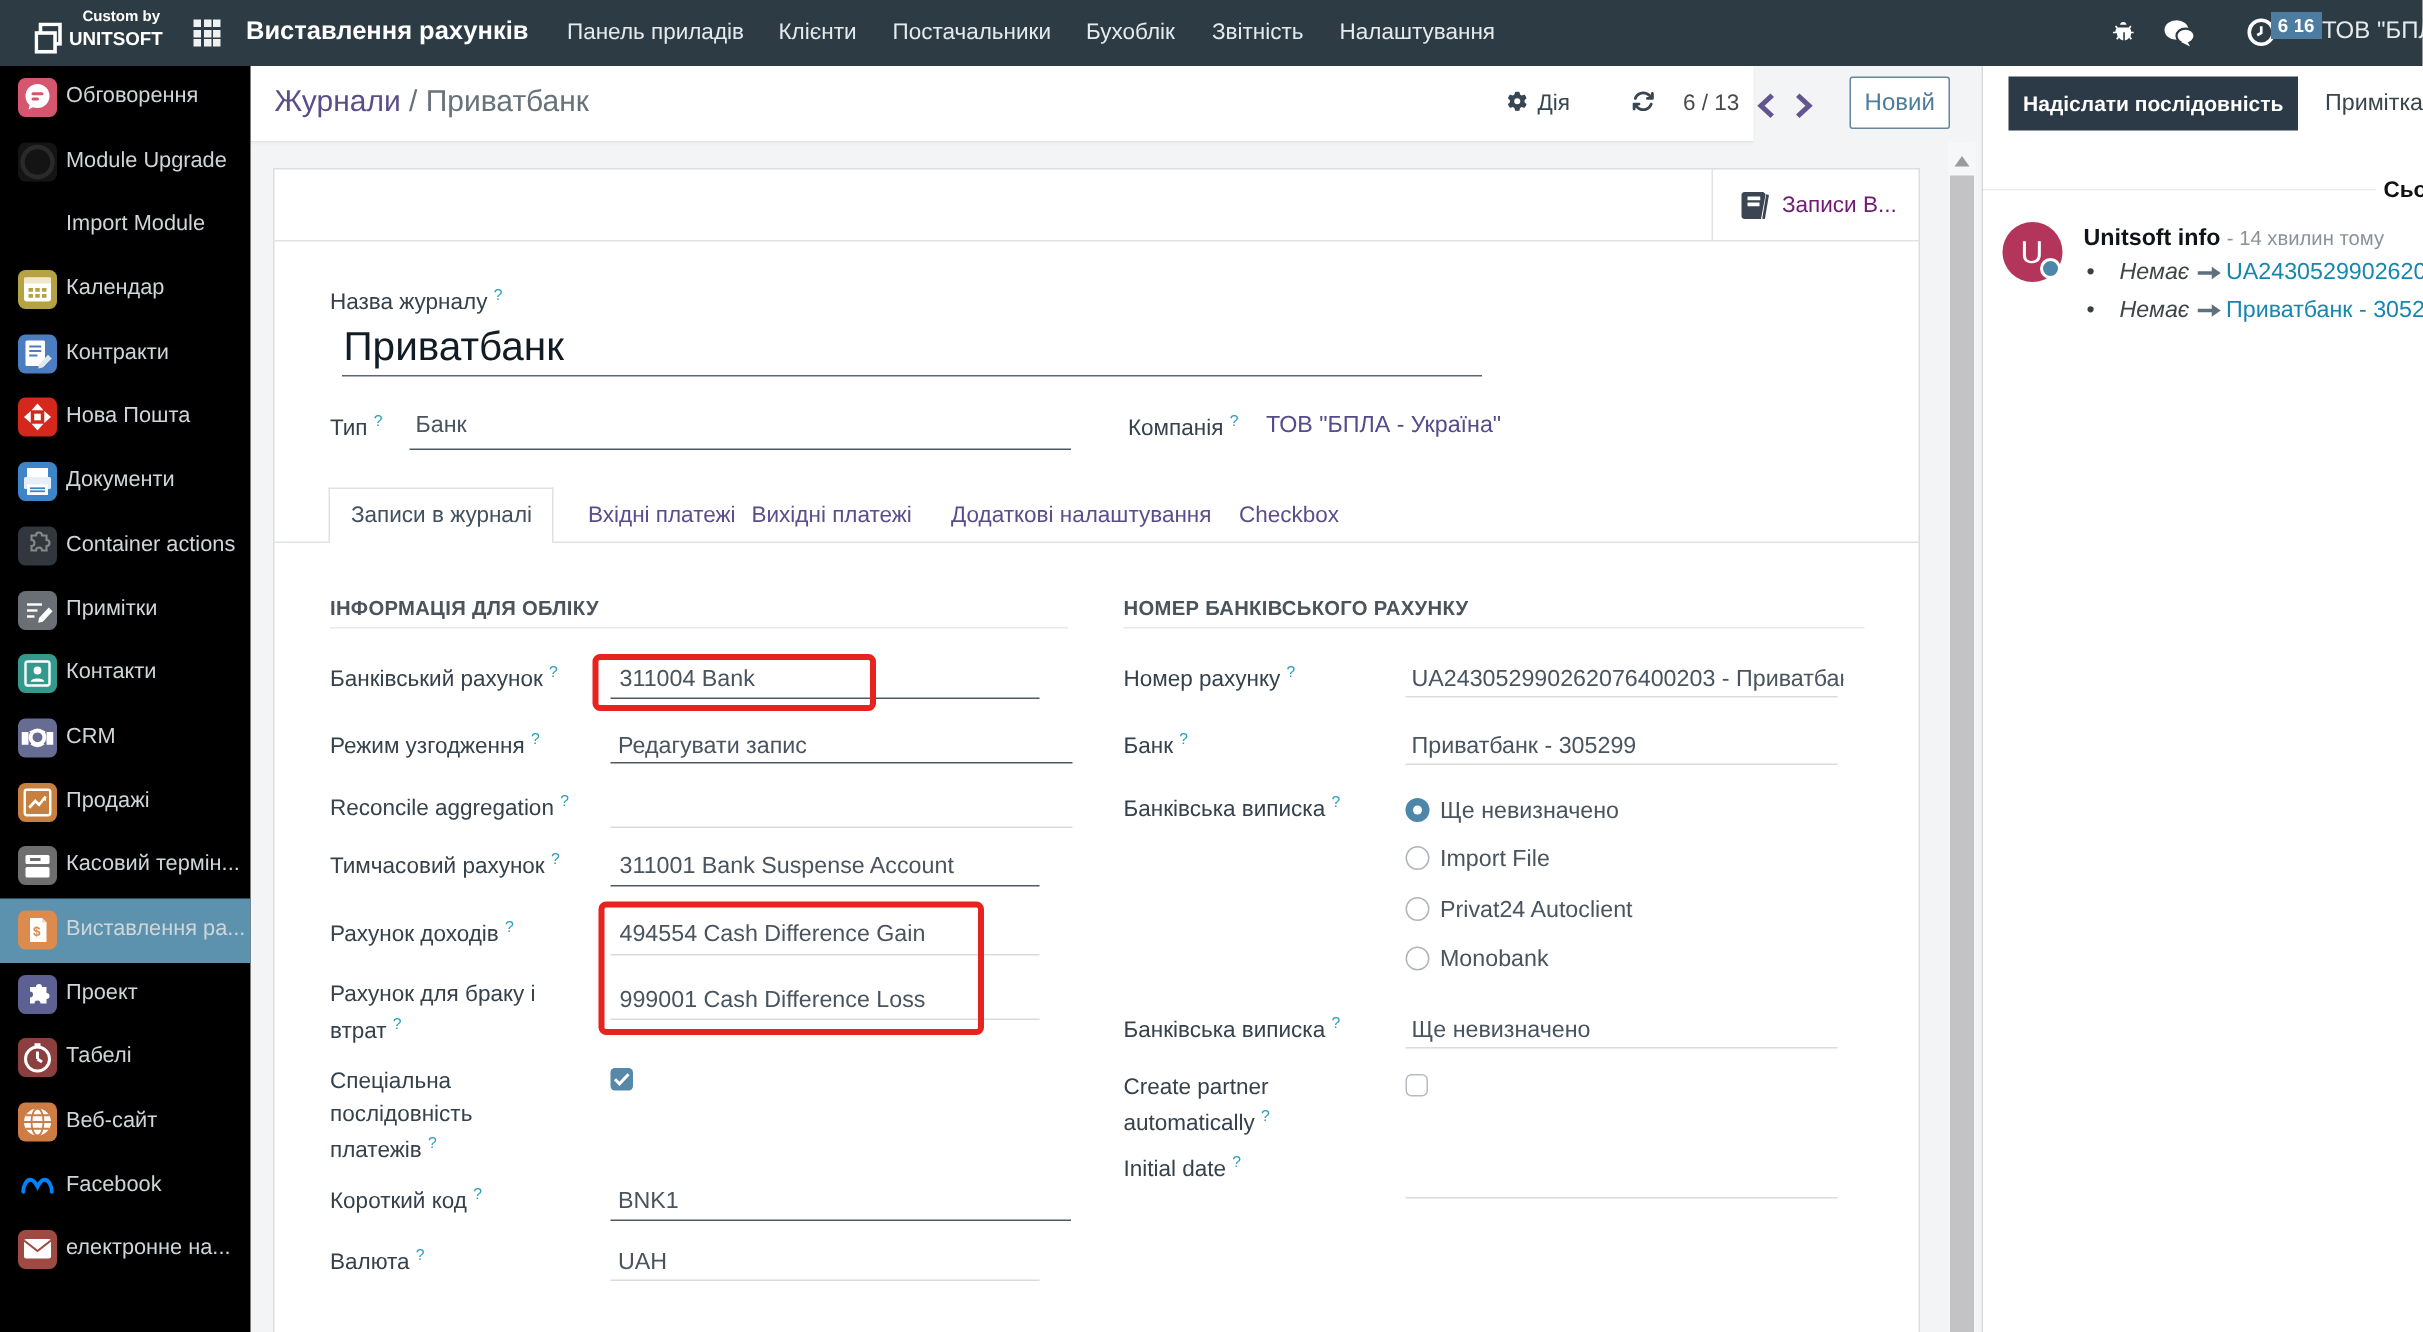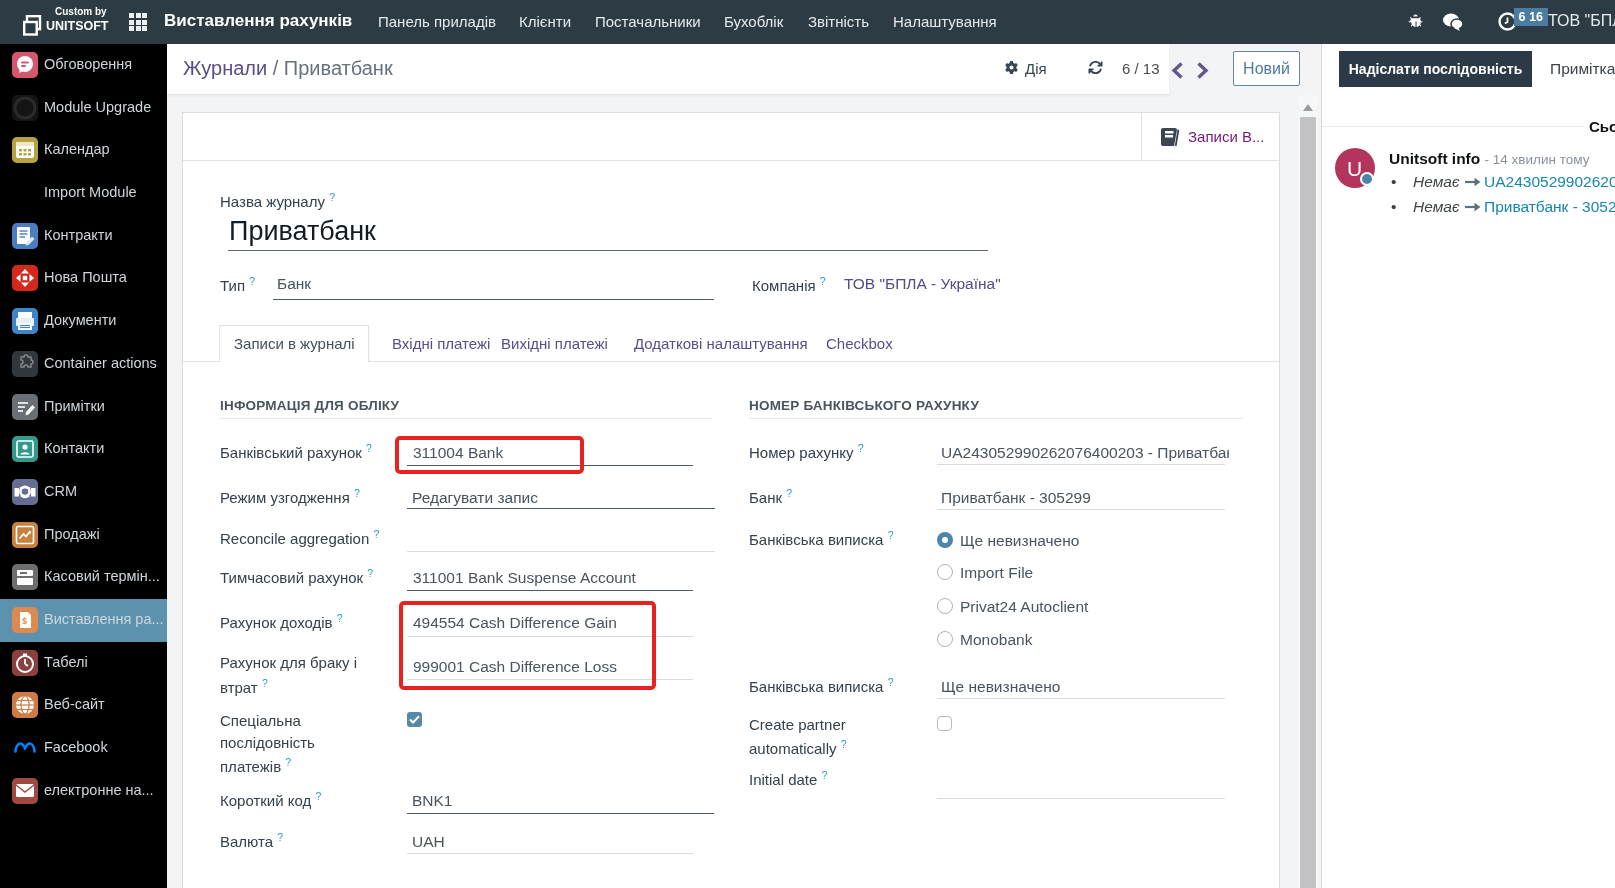--- a/index.html
+++ b/index.html
@@ -155,40 +155,40 @@
     </div>
     <div class="sitem">
       <div class="ic" style="background:#141414">
         <svg width="26" height="26">
           <circle cx="13" cy="13" r="10" fill="none" stroke="#2a2a2a" stroke-width="3"></circle>
         </svg>
       </div>
       <div class="lb">Module Upgrade</div>
     </div>
     <div class="sitem">
+      <div class="lb">Import Module</div>
+    </div>
+    <div class="sitem">
       <div class="ic" style="background:#b5a343">
         <svg width="26" height="26">
           <rect x="4" y="5" width="18" height="16" rx="2" fill="#fff"></rect>
           <rect x="4" y="5" width="18" height="4" fill="#efe7c8"></rect>
           <g fill="#b5a343">
             <rect x="7" y="12" width="3" height="2.5"></rect>
             <rect x="11.5" y="12" width="3" height="2.5"></rect>
             <rect x="16" y="12" width="3" height="2.5"></rect>
             <rect x="7" y="16" width="3" height="2.5"></rect>
             <rect x="11.5" y="16" width="3" height="2.5"></rect>
             <rect x="16" y="16" width="3" height="2.5"></rect>
           </g>
         </svg>
       </div>
       <div class="lb">Календар</div>
     </div>
     <div class="sitem">
-      <div class="lb">Import Module</div>
-    </div>
-    <div class="sitem">
       <div class="ic" style="background:#4a7ec0">
         <svg width="26" height="26">
           <rect x="5" y="4" width="13" height="17" rx="1" fill="#fff"></rect>
           <g stroke="#4a7ec0" stroke-width="1.4">
             <line x1="7.5" y1="8" x2="15.5" y2="8"></line>
             <line x1="7.5" y1="11" x2="15.5" y2="11"></line>
             <line x1="7.5" y1="14" x2="13" y2="14"></line>
           </g>
           <path d="M14 20 L20 13.5 L22.5 16 L16.5 22 L13.5 22.6 Z" fill="#dfe8f4"></path>
         </svg>
@@ -288,20 +288,28 @@
     </div>
     <div class="sitem sel">
       <div class="ic" style="background:#dd8a4e">
         <svg width="26" height="26">
           <path d="M8 5 h8 l3 3 v13 h-11 Z" fill="#fff"></path>
           <path d="M16 5 l3 3 h-3 Z" fill="#f0d9c4"></path>
           <text x="10" y="17" font-size="9" fill="#dd8a4e" font-weight="bold">$</text>
         </svg>
       </div>
       <div class="lb">Виставлення ра...</div>
+    </div>
+    <div class="sitem">
+      <div class="ic" style="background:#5d6092">
+        <svg width="26" height="26">
+          <path d="M8 8 h4 a2 2 0 1 1 4 0 h3 v4 a2 2 0 1 1 0 4 v3 h-4 a2 2 0 1 0 -4 0 h-3 v-4 a2 2 0 1 0 0 -4 z" fill="#fff"></path>
+        </svg>
+      </div>
+      <div class="lb">Проект</div>
     </div>
     <div class="sitem">
       <div class="ic" style="background:#8c3f3f">
         <svg width="26" height="26">
           <circle cx="13" cy="14" r="8" fill="none" stroke="#fff" stroke-width="2"></circle>
           <rect x="11" y="3.5" width="4" height="2.5" fill="#fff"></rect>
           <path d="M13 14 L13 9" stroke="#fff" stroke-width="2"></path>
           <path d="M13 14 L16 16" stroke="#fff" stroke-width="2"></path>
         </svg>
       </div>

